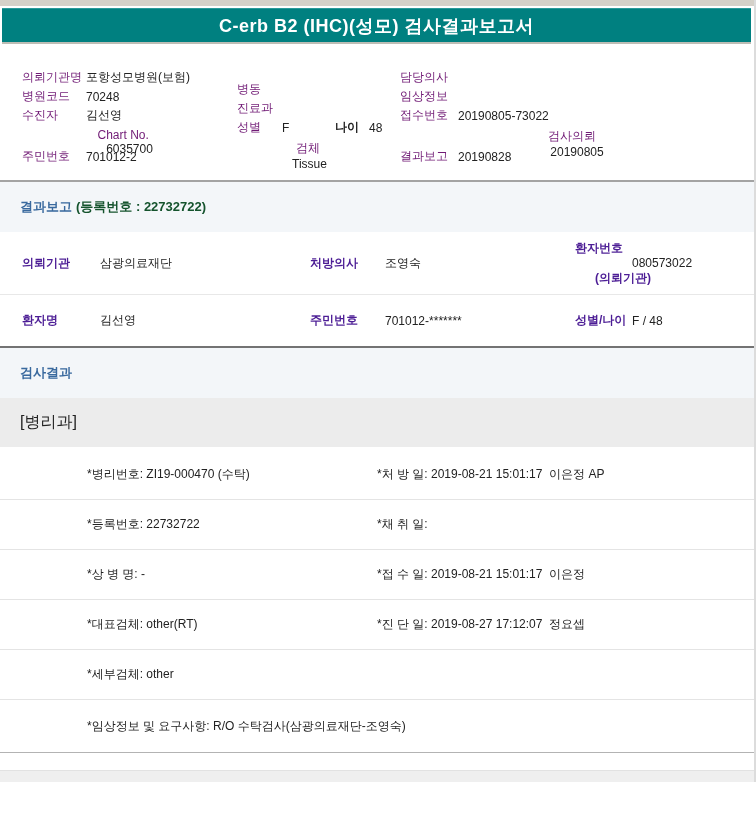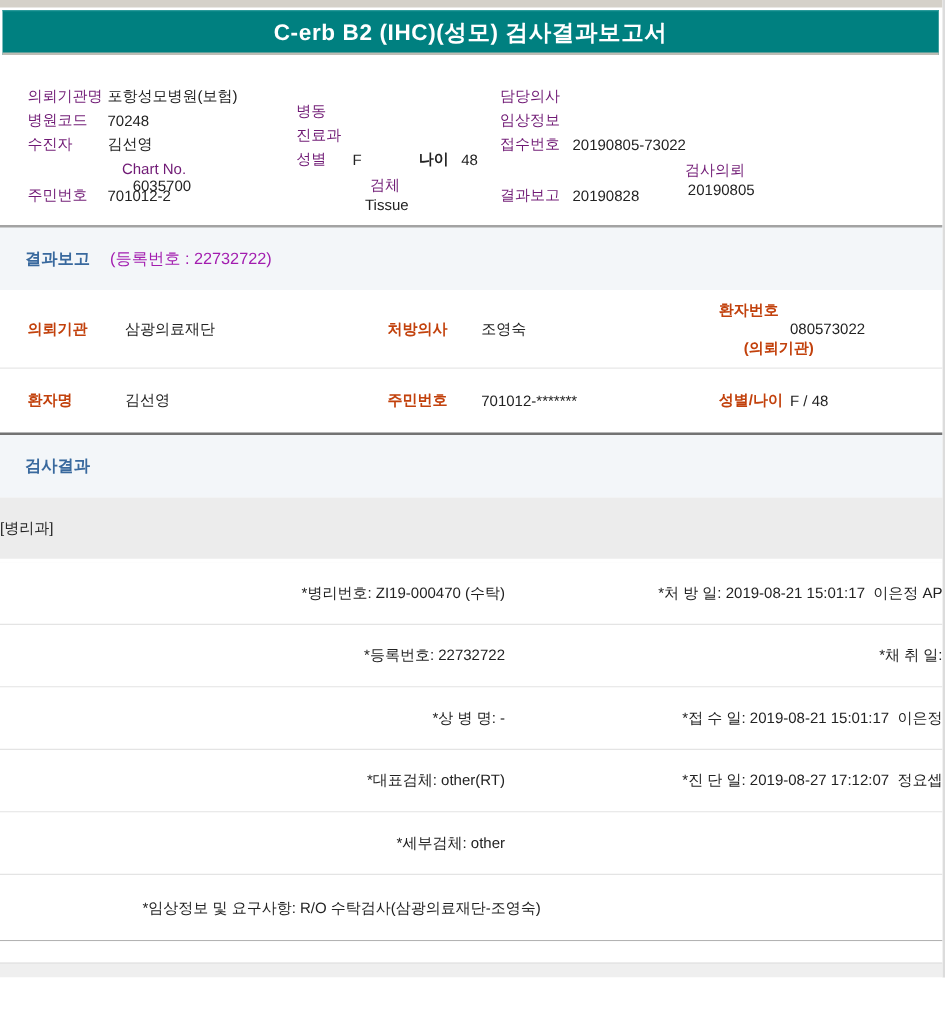--- a/index.html
+++ b/index.html
@@ -30,41 +30,41 @@
   .hcol3 .hlabel { width:58px; }
 
   
   .section-header {
     height:52px; background:#f3f6f9; display:flex; align-items:center;
     padding-left:20px; font-size:13px;
   }
   .section-header.basic   { border-top:2px solid #a3a3a3; }
   .section-header.results { border-top:2px solid #737373; }
   .sect-title { color:#39699e; font-weight:bold; }
-  .sect-sub   { color:#a21caf; margin-left:16px; }
+  .sect-sub   { color:#14532d; margin-left:4px;font-weight:bold; }
 
   
   .brow { display:flex; align-items:center; padding-left:22px; background:#fff; font-size:12px; }
   .brow.r1 { height:62px; }
   .brow.r2 { height:52px; border-top:1px solid #e8e8e8; }
   .bcell { display:flex; align-items:center; white-space:pre; }
   .bc1 { width:288px; } .bc2 { width:265px; } .bc3 { flex:1; }
-  .blabel { font-weight:bold; color:#c2410c; }
+  .blabel { font-weight:bold; color:#4c1d95; }
   .bc1 .blabel { width:78px; }
   .bc2 .blabel { width:75px; }
   .bc3 .blabel { width:57px; line-height:15px; }
 
   
   .dept-row {
     height:52px; background:#ececec; display:flex; align-items:center;
-    font-size:12px; border-bottom:3px solid #ffffff;
+    padding-left:20px; font-size:16px; border-bottom:3px solid #ffffff;
   }
   .rrow {
-    height:50px; display:flex; align-items:center; padding-left:114px;
-    border-bottom:1px solid #e4e4e4; background:#ffffff; font-size:12px;text-align:right;
+    height:50px; display:flex; align-items:center; padding-left:87px;
+    border-bottom:1px solid #e4e4e4; background:#ffffff; font-size:12px;
   }
   .rrow:last-child { height:53px; border-bottom:1px solid #b3b3b3; }
   .rleft  { width:290px; white-space:pre; }
   .rright { flex:1; white-space:pre; }
 
   .bottom-space { height:17px; background:#ffffff; }
   .footer-bar { height:12px; background:#efefef; border-top:1px solid #e2e2e2; }
 </style>
 </head>
 <body>

